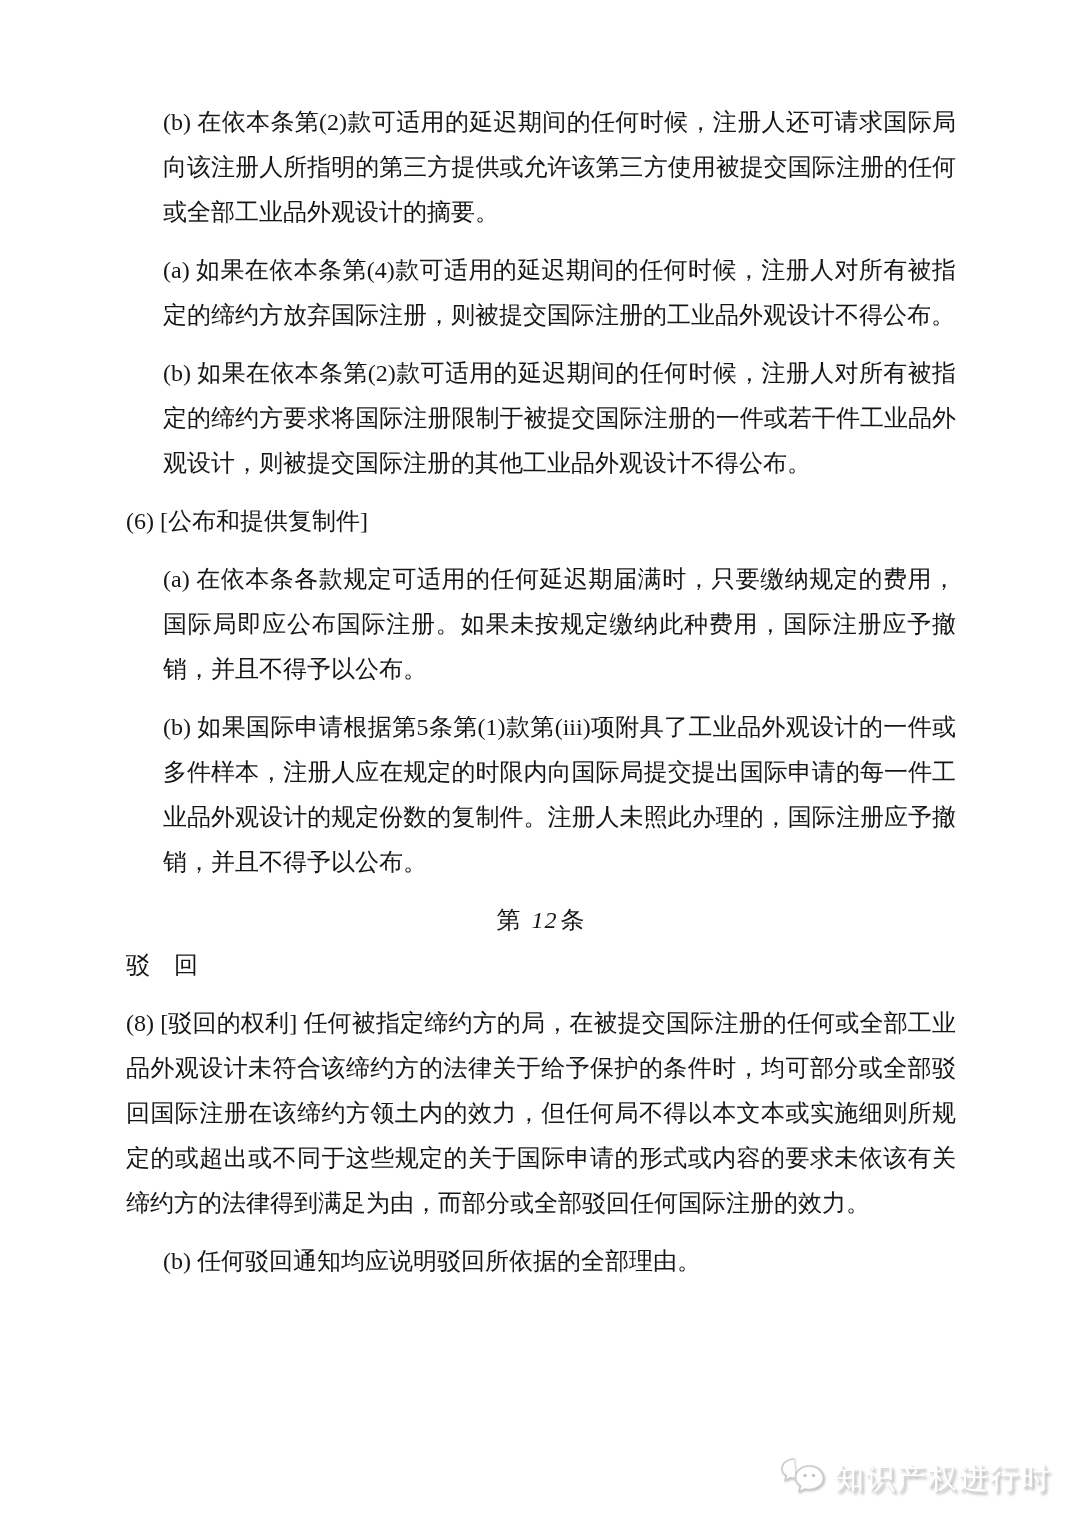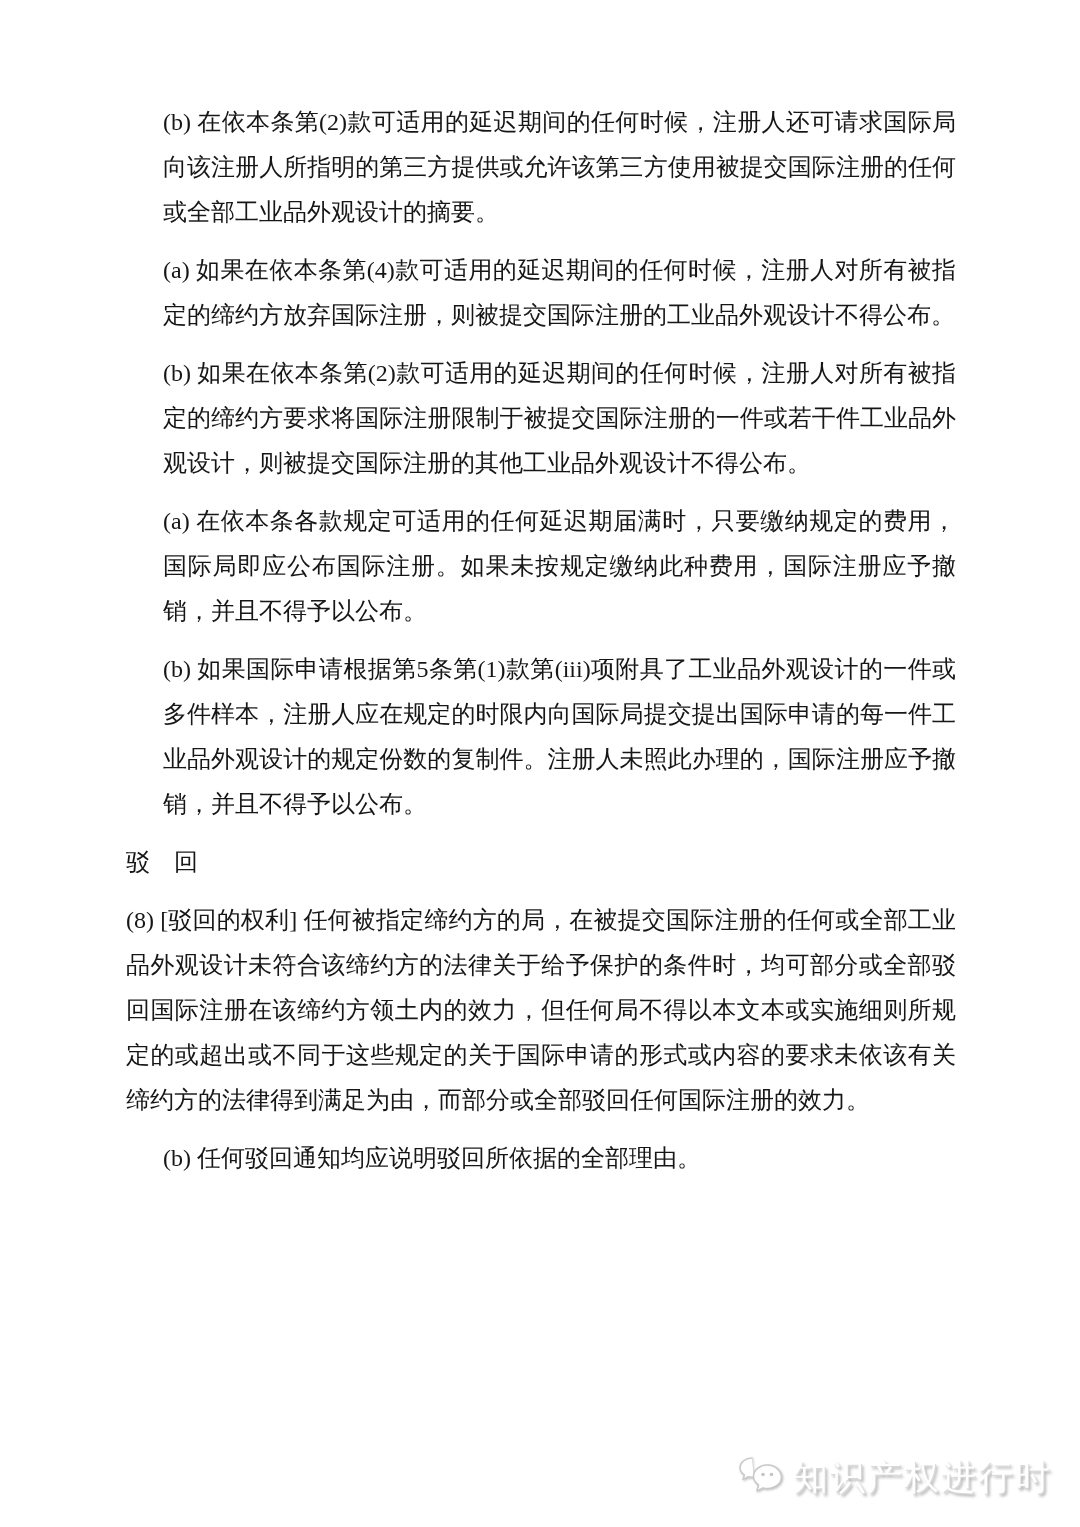--- a/index.html
+++ b/index.html
@@ -44,45 +44,49 @@
     right: 28px;
     bottom: 26px;
     display: flex;
     align-items: center;
     gap: 8px;
     user-select: none;
   }
   .wm-icon { filter: drop-shadow(1.5px 1.5px 1px #c2c2c2); }
   .wm-text {
     font-family: "Liberation Sans", "DejaVu Sans", sans-serif;
-    font-size: 35px;
+    font-size: 29px;
     letter-spacing: 2px;
     color: #ffffff;
     text-shadow: 1px 1px 0 #d8d8d8, 2.5px 2.5px 3px #aeaeae;
     white-space: nowrap;
   }
 </style>
 </head>
 <body>
 
 <div class="page">
   <div class="content">
 
     <p class="para indent">(b) 在依本条第(2)款可适用的延迟期间的任何时候，注册人还可请求国际局向该注册人所指明的第三方提供或允许该第三方使用被提交国际注册的任何或全部工业品外观设计的摘要。</p>
 
 
     <p class="para indent">(a) 如果在依本条第(4)款可适用的延迟期间的任何时候，注册人对所有被指定的缔约方放弃国际注册，则被提交国际注册的工业品外观设计不得公布。</p>
 
     <p class="para indent">(b) 如果在依本条第(2)款可适用的延迟期间的任何时候，注册人对所有被指定的缔约方要求将国际注册限制于被提交国际注册的一件或若干件工业品外观设计，则被提交国际注册的其他工业品外观设计不得公布。</p>
 
+    <p class="para">(6) [公布和提供复制件]</p>
 
     <p class="para indent">(a) 在依本条各款规定可适用的任何延迟期届满时，只要缴纳规定的费用，国际局即应公布国际注册。如果未按规定缴纳此种费用，国际注册应予撤销，并且不得予以公布。</p>
 
     <p class="para indent">(b) 如果国际申请根据第5条第(1)款第(iii)项附具了工业品外观设计的一件或多件样本，注册人应在规定的时限内向国际局提交提出国际申请的每一件工业品外观设计的规定份数的复制件。注册人未照此办理的，国际注册应予撤销，并且不得予以公布。</p>
 
+    <div class="article-title">
+      <span>第 </span><span class="num">12</span><span>条</span>
+    </div>
 
     <div class="article-subtitle">驳　回</div>
 
     <p class="para">(8) [驳回的权利] 任何被指定缔约方的局，在被提交国际注册的任何或全部工业品外观设计未符合该缔约方的法律关于给予保护的条件时，均可部分或全部驳回国际注册在该缔约方领土内的效力，但任何局不得以本文本或实施细则所规定的或超出或不同于这些规定的关于国际申请的形式或内容的要求未依该有关缔约方的法律得到满足为由，而部分或全部驳回任何国际注册的效力。</p>
 
 
 
     <p class="para indent">(b) 任何驳回通知均应说明驳回所依据的全部理由。</p>
 
   </div>

